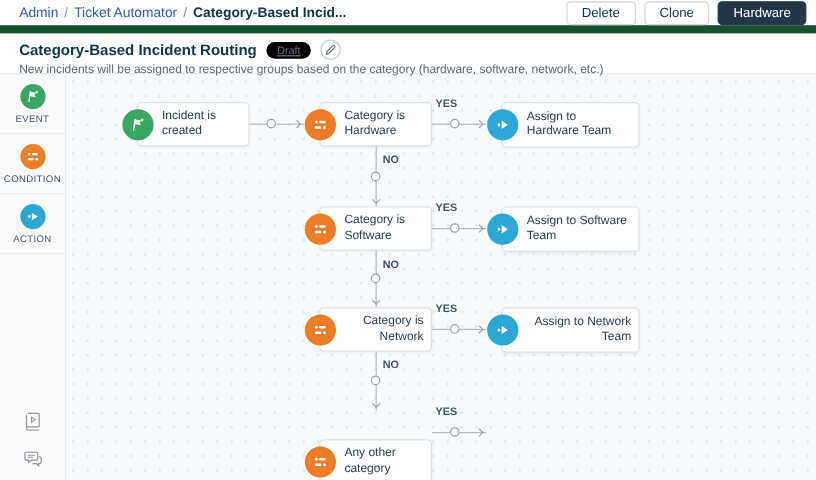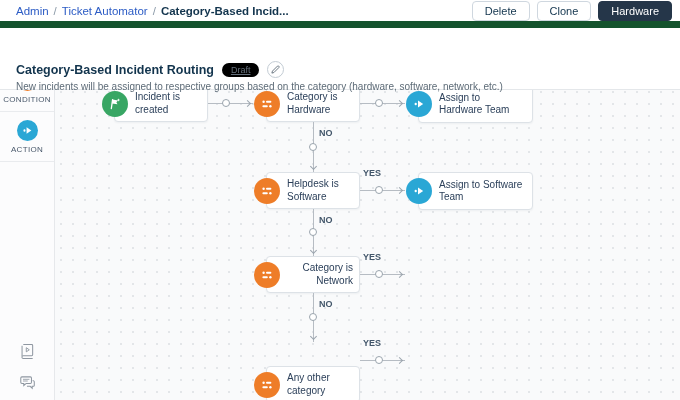--- a/index.html
+++ b/index.html
@@ -13,21 +13,21 @@
   .crumb-link { color:#2c5cc5; cursor:pointer; }
   .crumb-sep { color:#8a99a7; }
   .crumb-current { color:#12344d; font-weight:bold; }
   .top-actions { display:flex; gap:7px; }
   .btn { font-family:"Liberation Sans",sans-serif; font-size:11px; height:20px; padding:0 12px; border-radius:4px;
          border:1px solid #cfd7df; background:#fff; color:#12344d; cursor:pointer; }
   .btn.primary { background:#253649; border-color:#253649; color:#fff; }
 
   
   .header2 { position:absolute; left:0; top:28px; width:680px; height:34px; background:#fff;
-             border-bottom:1px solid #e4e7ea; padding:5px 16px 0 16px; z-index:5;margin-top:28px; }
+             border-bottom:1px solid #e4e7ea; padding:5px 16px 0 16px; z-index:5; }
   .title-row { display:flex; align-items:center; gap:8px; }
   .page-title { font-size:12.5px; font-weight:bold; color:#12344d; }
   .badge { background:#000000; color:#65707c; font-size:9px; padding:2px 9px; border-radius:9px;text-decoration:underline; }
   .edit-circle { width:17px; height:17px; border-radius:50%; border:1px solid #c3ccd4; background:#fff;
                  display:flex; align-items:center; justify-content:center; cursor:pointer; }
   .subtitle { font-size:10px; color:#5d6b77; margin-top:3px; }
 
   
   .sidebar { position:absolute; left:0; top:62px; width:55px; height:338px; background:#fcfcfd;
              border-right:1px solid #e6e8eb; z-index:4; }
@@ -94,20 +94,32 @@
             <path d="M1 9 L1.6 6.8 L7.2 1.2 a0.9 0.9 0 0 1 1.3 0 l0.3 0.3 a0.9 0.9 0 0 1 0 1.3 L3.2 8.4 Z" fill="none" stroke="#5d6b77" stroke-width="1"></path>
           </svg>
       </span>
     </span>
   </div>
   <div class="subtitle">New incidents will be assigned to respective groups based on the category (hardware, software, network, etc.)</div>
 </div>
 
 <div class="sidebar">
   <div class="pal-cell">
+    <span class="circ s22" style="background:#38a664">
+      <svg width="11" height="11" viewBox="0 0 12 12">
+          <g transform="rotate(8 6 6)">
+            <path d="M3 11 V2" stroke="#fff" stroke-width="1.3" stroke-linecap="round"></path>
+            <path d="M3 2 h5.5 l-1.4 2 1.4 2 H3 Z" fill="#fff"></path>
+          </g>
+          <path d="M9.5 1.2 v1.6 M8.7 2 h1.6" stroke="#fff" stroke-width=".8" stroke-linecap="round"></path>
+        </svg>
+    </span>
+    <span class="pal-label">EVENT</span>
+  </div>
+  <div class="pal-cell">
     <span class="circ s22" style="background:#ee7d28">
       <svg width="11" height="11" viewBox="0 0 12 12">
           <circle cx="2.6" cy="3.7" r="1.2" fill="#fff"></circle>
           <rect x="5" y="2.7" width="5.4" height="2" rx="1" fill="#fff"></rect>
           <rect x="1.4" y="7.3" width="5.4" height="2" rx="1" fill="#fff"></rect>
           <circle cx="9.4" cy="8.3" r="1.2" fill="#fff"></circle>
         </svg>
     </span>
     <span class="pal-label">CONDITION</span>
   </div>
@@ -188,21 +200,21 @@
 
   <div class="node cond r1">
     <span class="ncirc" style="background:#ee7d28">
       <svg width="12" height="12" viewBox="0 0 12 12">
           <circle cx="2.6" cy="3.7" r="1.2" fill="#fff"></circle>
           <rect x="5" y="2.7" width="5.4" height="2" rx="1" fill="#fff"></rect>
           <rect x="1.4" y="7.3" width="5.4" height="2" rx="1" fill="#fff"></rect>
           <circle cx="9.4" cy="8.3" r="1.2" fill="#fff"></circle>
         </svg>
     </span>
-    <span class="ntext">Helpdesk is Software</span>
+    <span class="ntext">Category is Software</span>
   </div>
   <span class="edge-label" style="left:308px; top:106px;">YES</span>
   <div class="hline" style="left:305px; top:128px; width:45px;"></div>
   <div class="cdot" style="left:320px; top:124px;"></div>
   <div class="arr right" style="left:342px; top:125.5px;"></div>
   <div class="node act r1">
     <span class="ncirc" style="background:#2aa7d5">
       <svg width="12" height="12" viewBox="0 0 12 12">
           <rect x="1.6" y="4.7" width="2.2" height="2.6" rx="1" fill="#fff"></rect>
           <path d="M5 2.5 L10.2 6 L5 9.5 Z" fill="#fff"></path>
@@ -223,20 +235,29 @@
           <rect x="1.4" y="7.3" width="5.4" height="2" rx="1" fill="#fff"></rect>
           <circle cx="9.4" cy="8.3" r="1.2" fill="#fff"></circle>
         </svg>
     </span>
     <span class="ntext">Category is Network</span>
   </div>
   <span class="edge-label" style="left:308px; top:190px;">YES</span>
   <div class="hline" style="left:305px; top:212px; width:45px;"></div>
   <div class="cdot" style="left:320px; top:208px;"></div>
   <div class="arr right" style="left:342px; top:209.5px;"></div>
+  <div class="node act r2">
+    <span class="ncirc" style="background:#2aa7d5">
+      <svg width="12" height="12" viewBox="0 0 12 12">
+          <rect x="1.6" y="4.7" width="2.2" height="2.6" rx="1" fill="#fff"></rect>
+          <path d="M5 2.5 L10.2 6 L5 9.5 Z" fill="#fff"></path>
+        </svg>
+    </span>
+    <span class="ntext">Assign to Network Team</span>
+  </div>
   <span class="edge-label" style="left:264px; top:237px;">NO</span>
   <div class="vline" style="top:231px; height:49px;"></div>
   <div class="cdot" style="left:254px; top:251px;"></div>
   <div class="arr down" style="left:255.5px; top:272px;"></div>
 
   <div class="node cond r3">
     <span class="ncirc" style="background:#ee7d28">
       <svg width="12" height="12" viewBox="0 0 12 12">
           <circle cx="2.6" cy="3.7" r="1.2" fill="#fff"></circle>
           <rect x="5" y="2.7" width="5.4" height="2" rx="1" fill="#fff"></rect>

